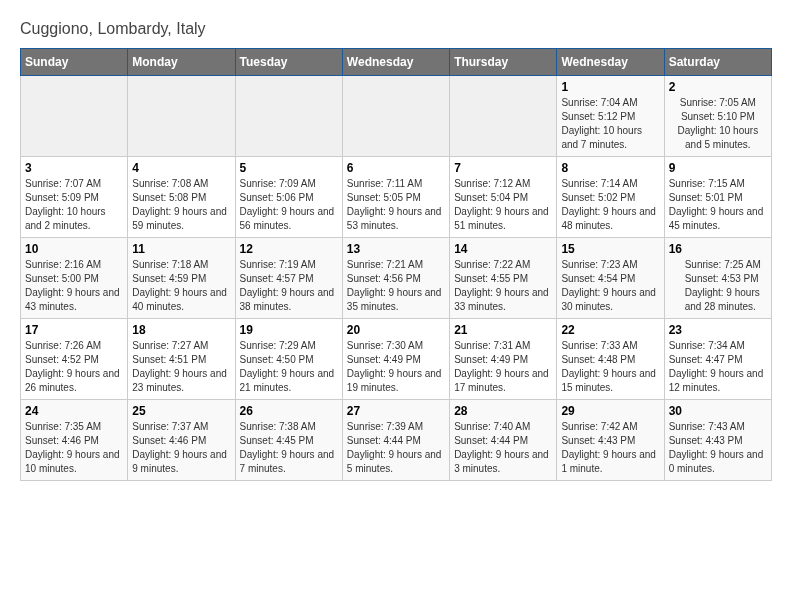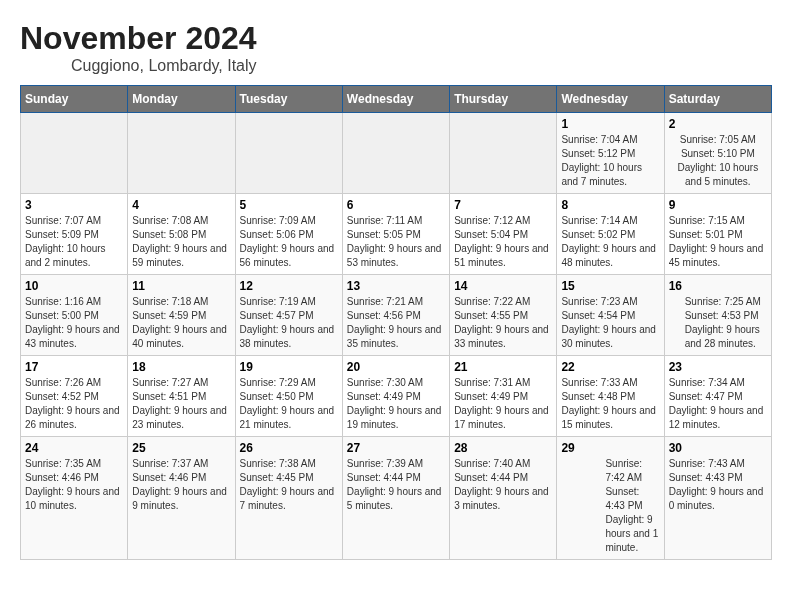--- a/index.html
+++ b/index.html
@@ -82,21 +82,20 @@
     }
     .empty-cell {
       background: #f0f0f0 !important;
     }
   </style>
 </head>
 <body>
 
 <div class="header">
   <div class="title-block">
-    <h1>November 2024</h1>
     <h2>Cuggiono, Lombardy, Italy</h2>
   </div>
 </div>
 
 <table>
   <thead>
     <tr>
     <th>Sunday</th>
         <th>Monday</th>
         <th>Tuesday</th>
@@ -166,21 +165,21 @@
         <td>
           <div class="day-number">9</div>
           <div class="day-info" style="white-space: pre-line;">Sunrise: 7:15 AM
 Sunset: 5:01 PM
 Daylight: 9 hours and 45 minutes.</div>
         </td>
       </tr>
       <tr>
         <td>
           <div class="day-number">10</div>
-          <div class="day-info" style="white-space: pre-line;">Sunrise: 1:16 AM
+          <div class="day-info" style="white-space: pre-line;">Sunrise: 2:16 AM
 Sunset: 5:00 PM
 Daylight: 9 hours and 43 minutes.</div>
         </td>
         <td>
           <div class="day-number">11</div>
           <div class="day-info" style="white-space: pre-line;">Sunrise: 7:18 AM
 Sunset: 4:59 PM
 Daylight: 9 hours and 40 minutes.</div>
         </td>
         <td>
@@ -284,21 +283,21 @@
 Daylight: 9 hours and 5 minutes.</div>
         </td>
         <td>
           <div class="day-number">28</div>
           <div class="day-info" style="white-space: pre-line;">Sunrise: 7:40 AM
 Sunset: 4:44 PM
 Daylight: 9 hours and 3 minutes.</div>
         </td>
         <td>
           <div class="day-number">29</div>
-          <div class="day-info" style="white-space: pre-line; margin-left: 44px;">Sunrise: 7:42 AM
+          <div class="day-info" style="white-space: pre-line;">Sunrise: 7:42 AM
 Sunset: 4:43 PM
 Daylight: 9 hours and 1 minute.</div>
         </td>
         <td>
           <div class="day-number">30</div>
           <div class="day-info" style="white-space: pre-line;">Sunrise: 7:43 AM
 Sunset: 4:43 PM
 Daylight: 9 hours and 0 minutes.</div>
         </td>
       </tr>

